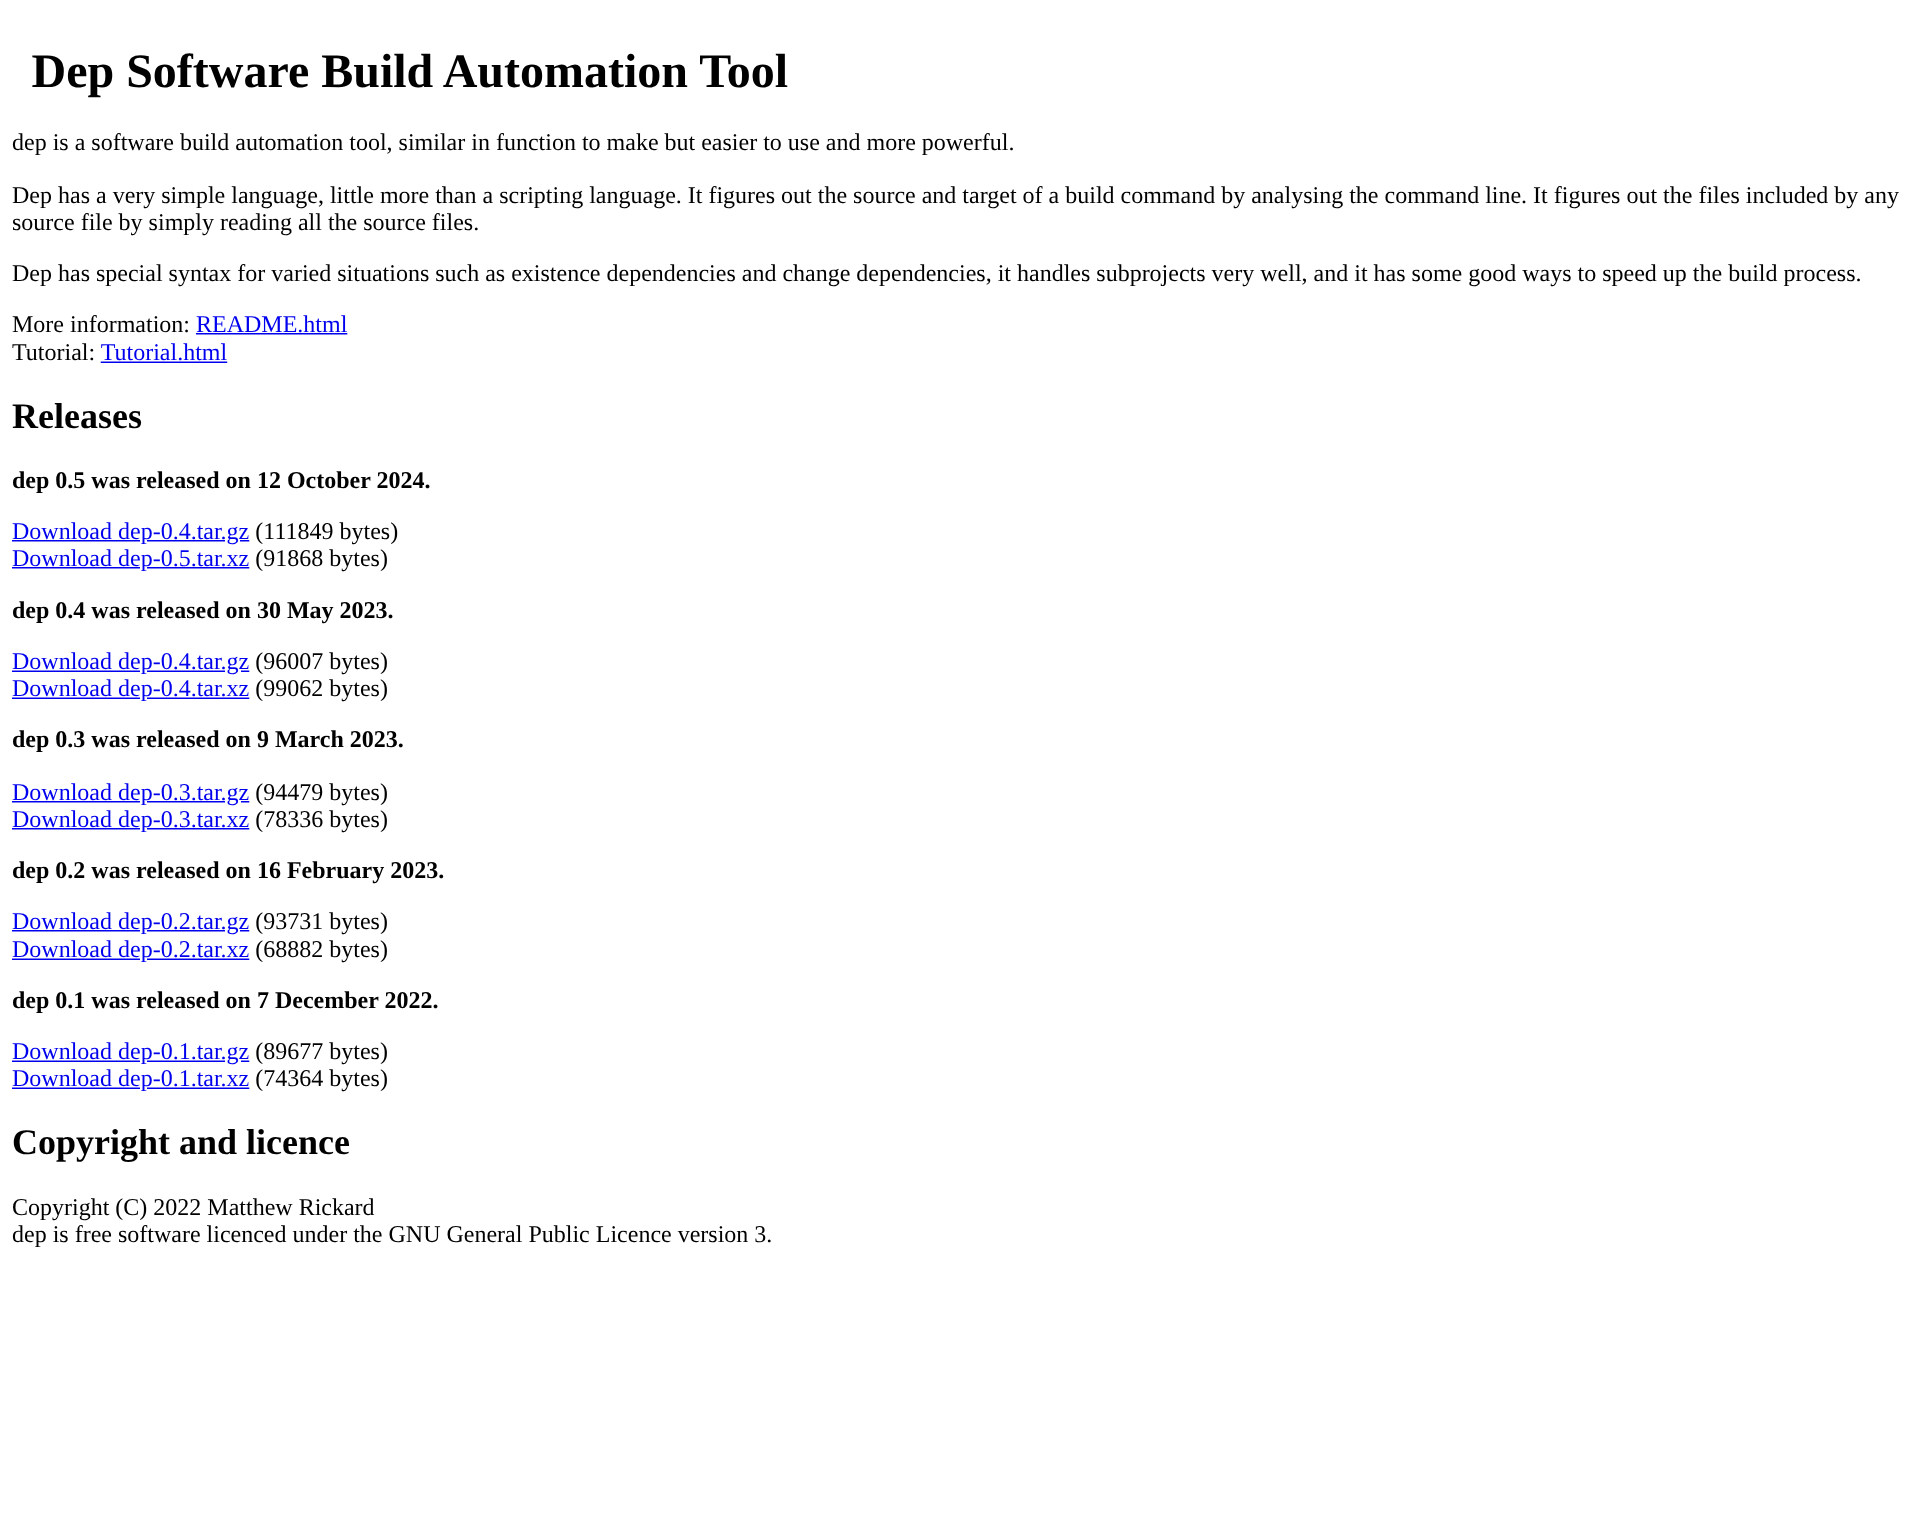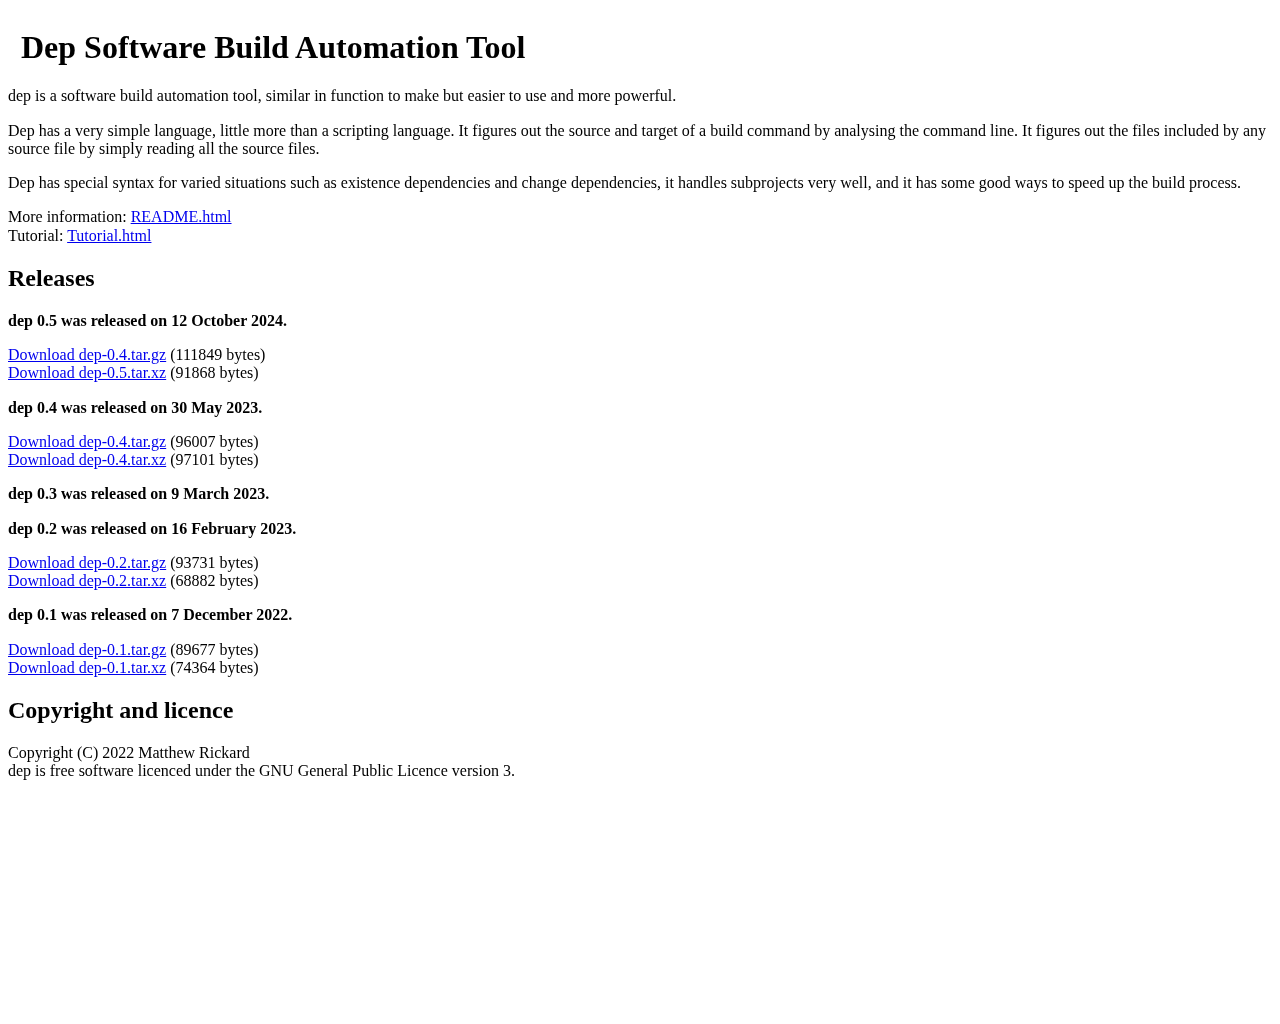--- a/index.html
+++ b/index.html
@@ -71,25 +71,31 @@
     <span>(91868 bytes)</span>
   </p>
 
   <p>
     <b>dep 0.4 was released on 30 May 2023.</b>
   </p>
   <p>
     <a href="#">Download dep-0.4.tar.gz</a>
     <span>(96007 bytes)</span><br>
     <a href="#">Download dep-0.4.tar.xz</a>
-    <span>(97101 bytes)</span>
+    <span>(99062 bytes)</span>
   </p>
 
   <p>
     <b>dep 0.3 was released on 9 March 2023.</b>
+  </p>
+  <p>
+    <a href="#">Download dep-0.3.tar.gz</a>
+    <span>(94479 bytes)</span><br>
+    <a href="#">Download dep-0.3.tar.xz</a>
+    <span>(78336 bytes)</span>
   </p>
 
   <p>
     <b>dep 0.2 was released on 16 February 2023.</b>
   </p>
   <p>
     <a href="#">Download dep-0.2.tar.gz</a>
     <span>(93731 bytes)</span><br>
     <a href="#">Download dep-0.2.tar.xz</a>
     <span>(68882 bytes)</span>

